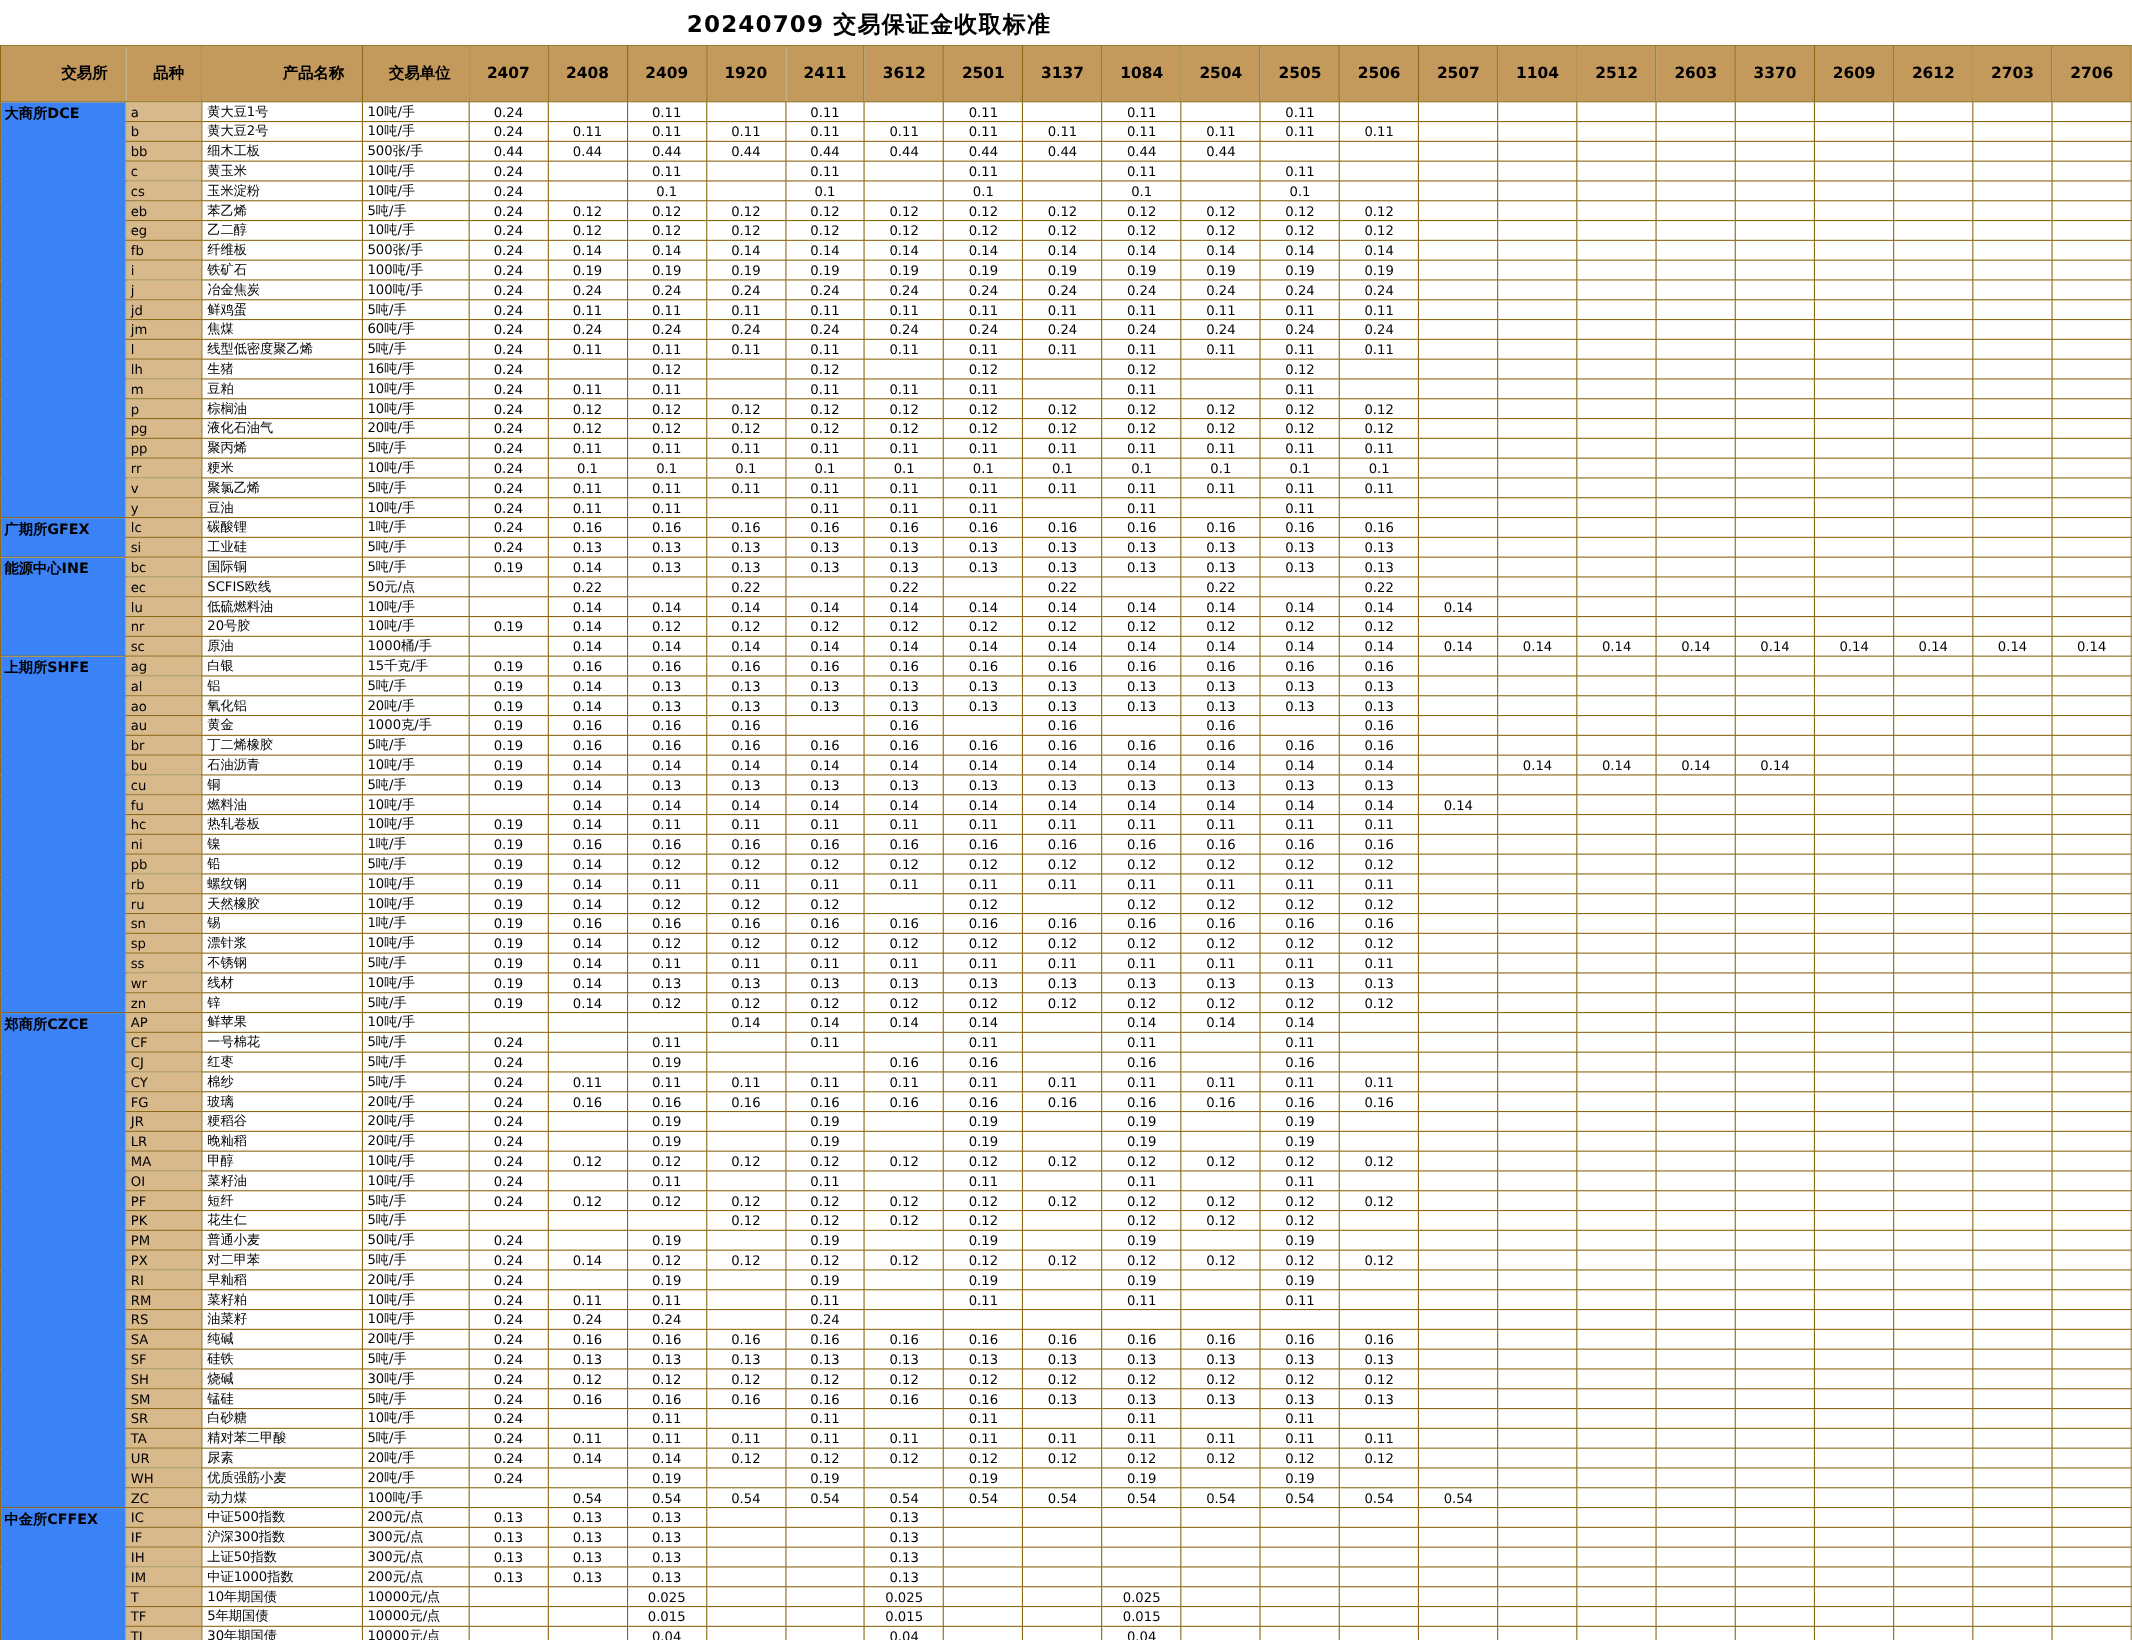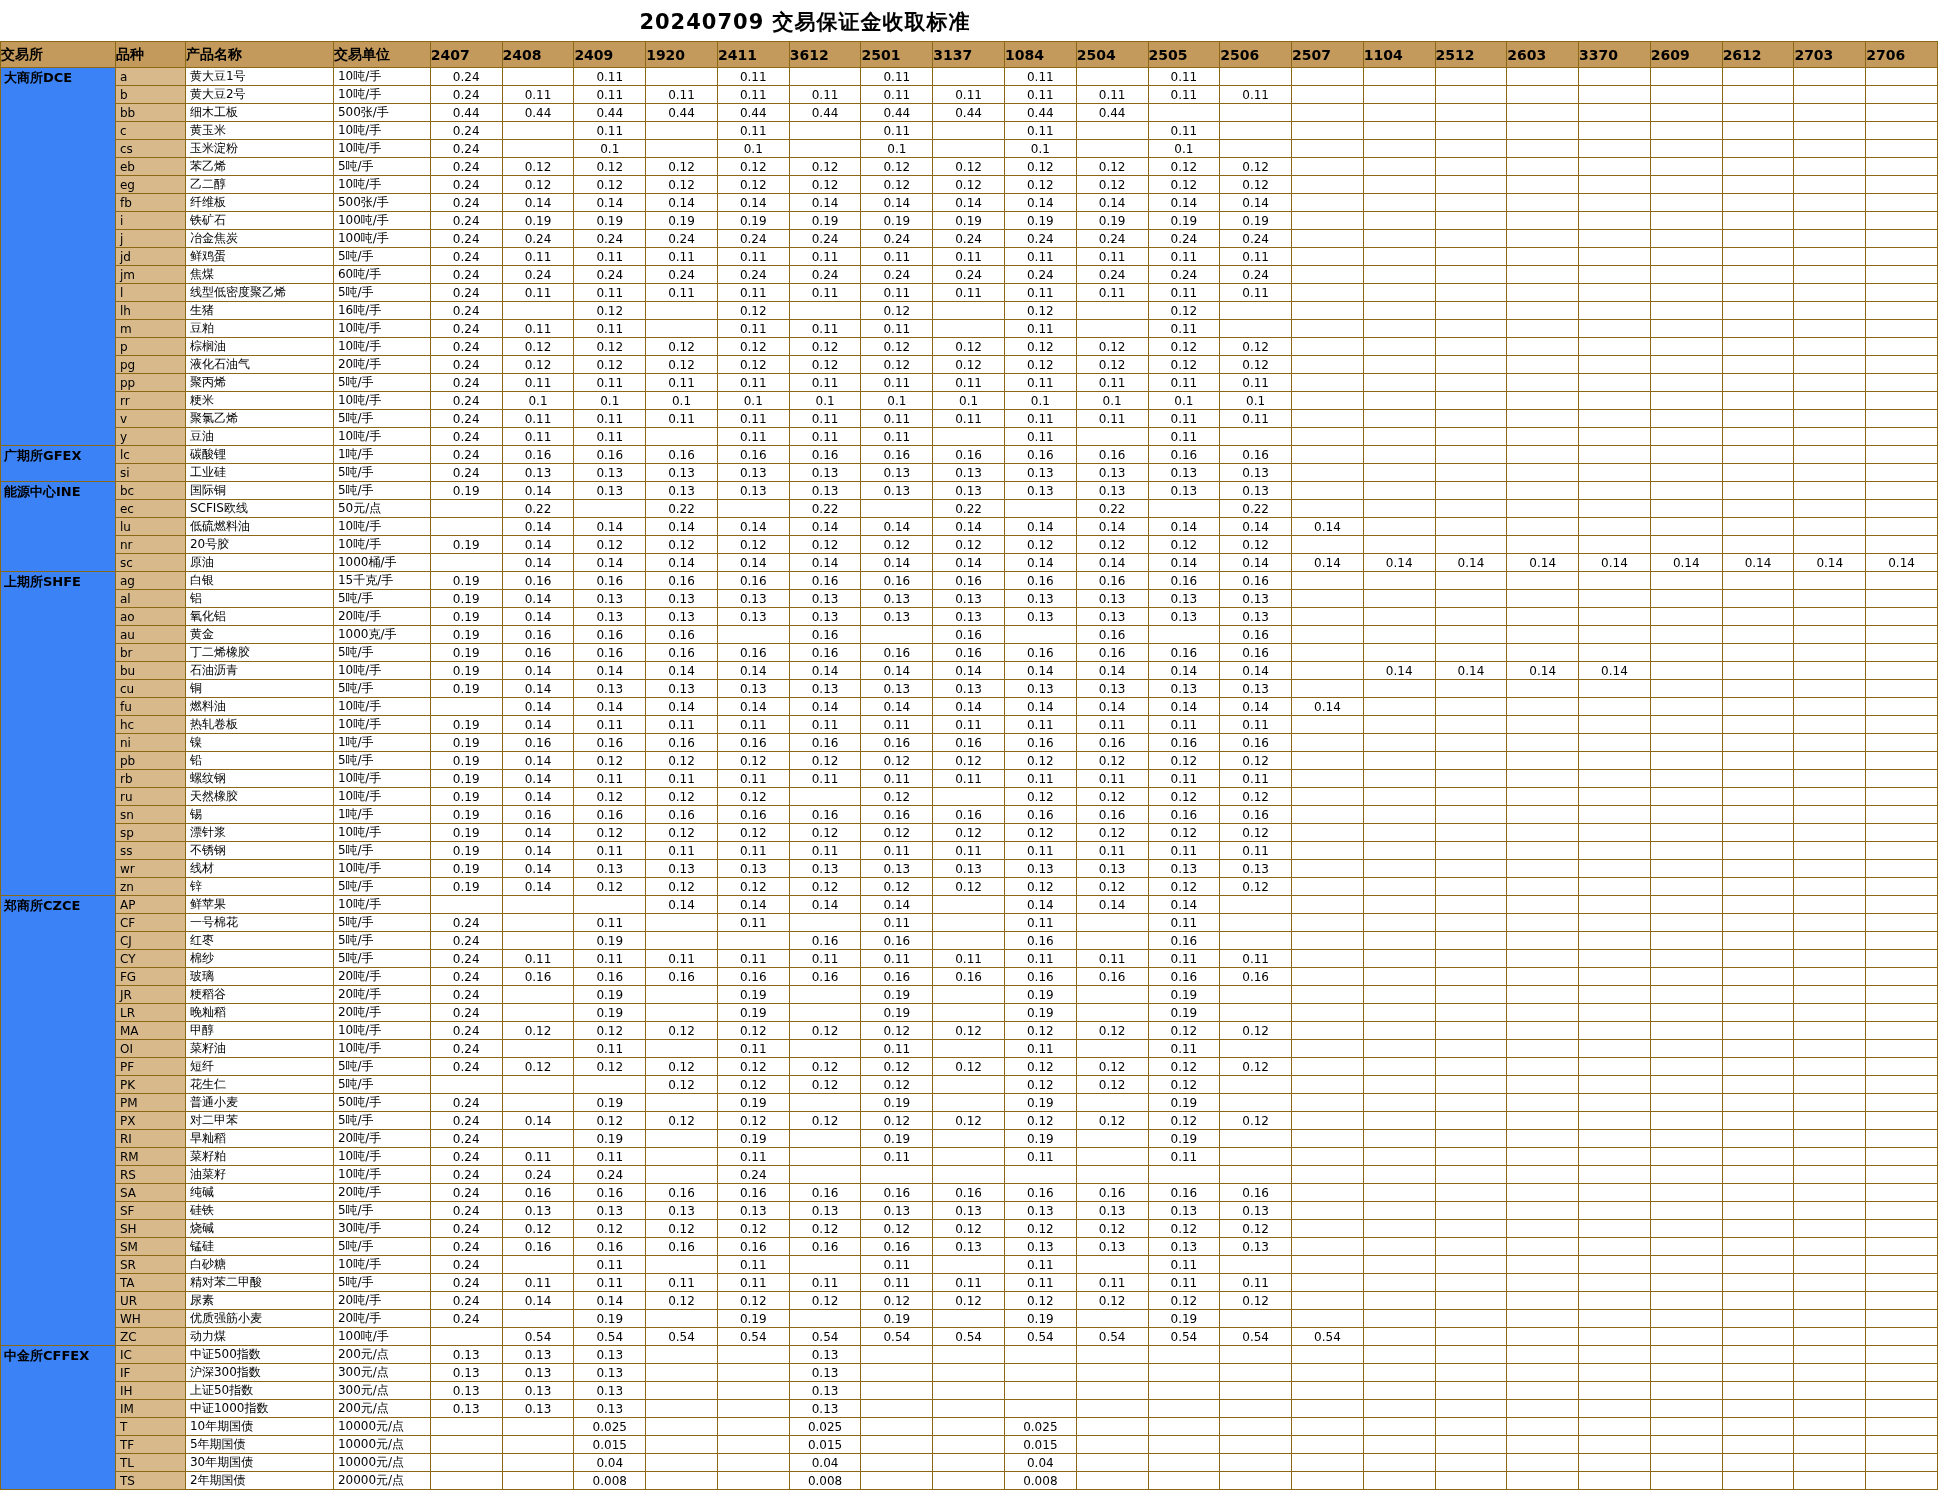--- a/index.html
+++ b/index.html
@@ -1,20 +1,20 @@
 <!DOCTYPE html>
 <html><head>
 <meta charset="utf-8">
 <style>
   html,body{margin:0;padding:0;background:#ffffff;}
   body{width:1938px;height:1491px;font-family:"DejaVu Sans",sans-serif;color:#000;}
-  .title{width:1580px;height:41px;line-height:44px;text-align:center;font-size:21px;font-weight:bold;letter-spacing:1px;margin-left:15px;}
+  .title{width:1580px;height:41px;line-height:44px;text-align:center;font-size:21px;font-weight:bold;letter-spacing:1px;}
   table{border-collapse:collapse;table-layout:fixed;}
   th,td{border:1px solid #8B6914;overflow:hidden;white-space:nowrap;box-sizing:border-box;}
-  thead th{height:26px;background:#C49A5C;font-size:14px;font-weight:bold;text-align:left;padding:0;margin-left:27px;}
+  thead th{height:26px;background:#C49A5C;font-size:14px;font-weight:bold;text-align:right;padding:16px;margin-left:27px;}
   td{height:18px;font-size:12px;text-align:center;padding:0;background:#ffffff;}
   td.exchange{background:#3b82f6;font-weight:bold;text-align:left;vertical-align:top;font-size:13px;padding:1px 3px;}
   td.code{background:#D7B98C;text-align:left;padding-left:4px;}
   td.product{text-align:left;padding-left:4px;}
   td.unit{text-align:left;padding-left:4px;}
 </style>
 </head>
 <body>
 
 <div class="title">20240709 交易保证金收取标准</div>

